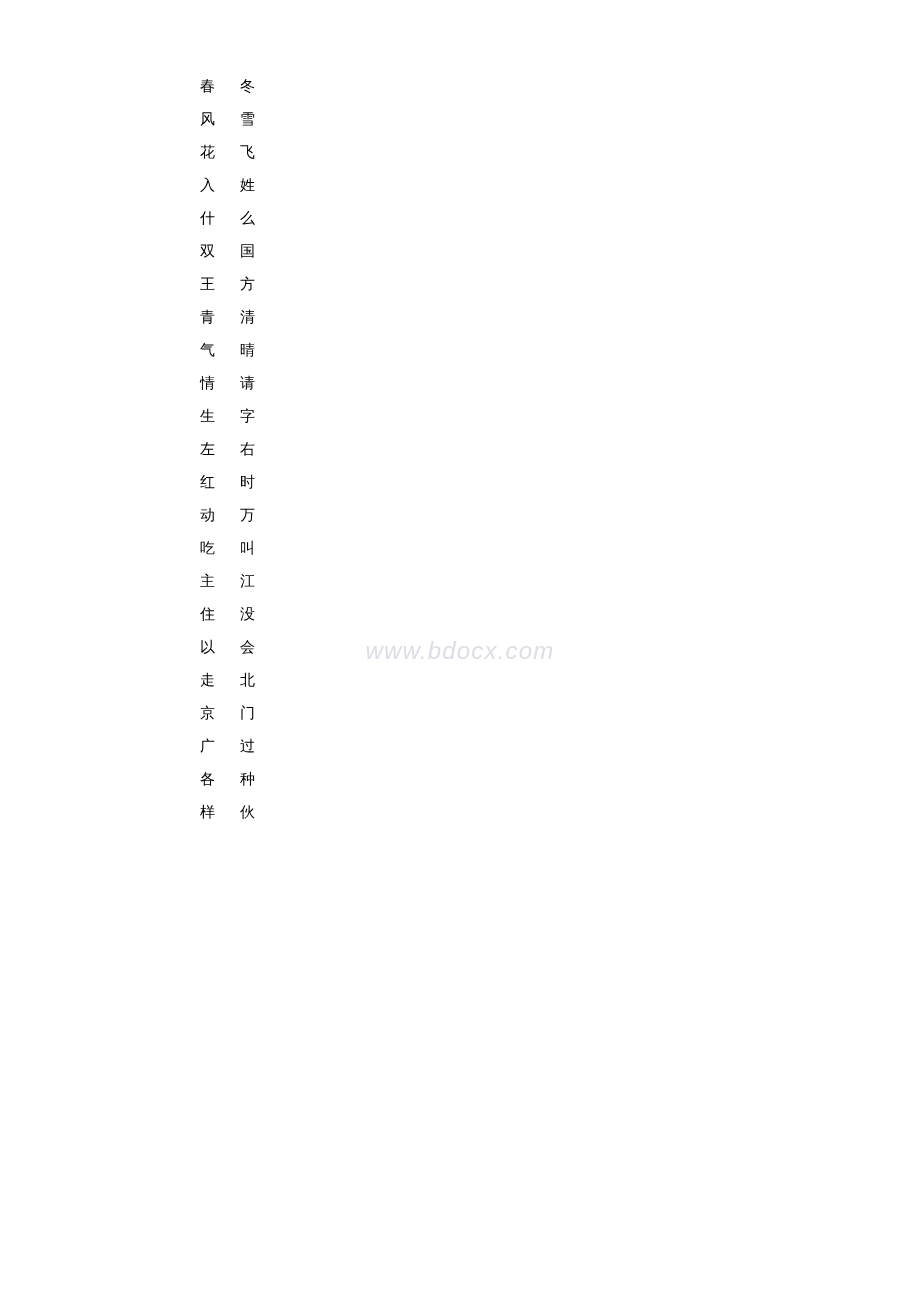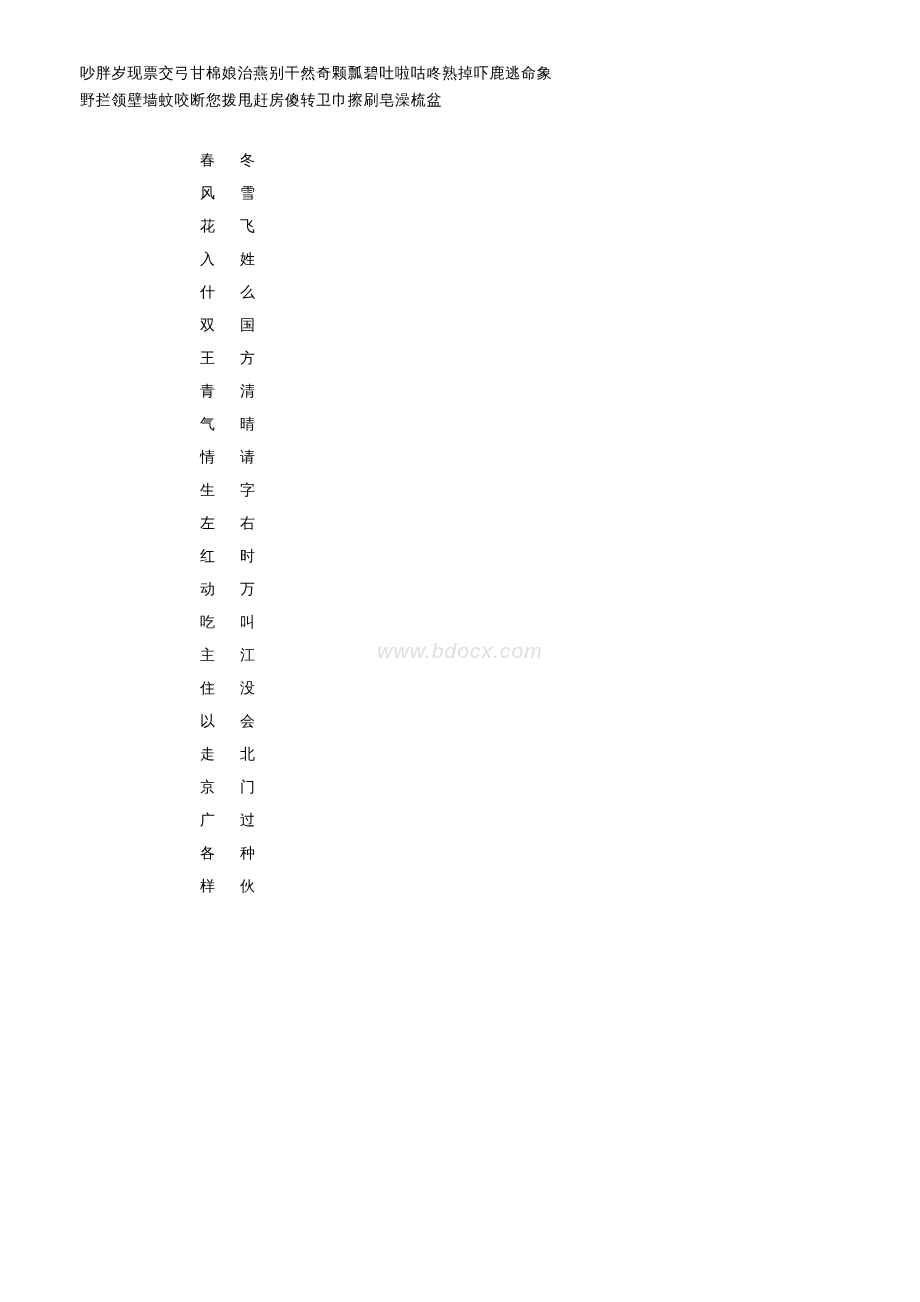--- a/index.html
+++ b/index.html
@@ -42,38 +42,34 @@
     .word-col {
       min-width: 20px;
     }
 
     .watermark {
       position: absolute;
       top: 50%;
       left: 50%;
       transform: translate(-50%, -50%);
       color: rgba(180, 180, 200, 0.45);
-      font-size: 21px;
+      font-size: 24px;
       font-family: Arial, sans-serif;
       white-space: nowrap;
       pointer-events: none;
       font-style: italic;
       letter-spacing: 0.05em;
       user-select: none;
     }
   </style>
 </head>
 <body>
 
 <div>
 
-  <div class="paragraph-text">
-    <div>吵胖岁现票交弓甘棉娘治燕别干然奇颗瓢碧吐啦咕咚熟掉吓鹿逃命象</div>
-    <div>野拦领壁墙蚊咬断您拨甩赶房傻转卫巾擦刷皂澡梳盆</div>
-  </div>
 
   <div class="word-list" id="word-list-container">
   <div class="word-row">
         <span class="word-col">春</span>
         <span class="word-col">冬</span>
       </div>
       <div class="word-row">
         <span class="word-col">风</span>
         <span class="word-col">雪</span>
       </div>

